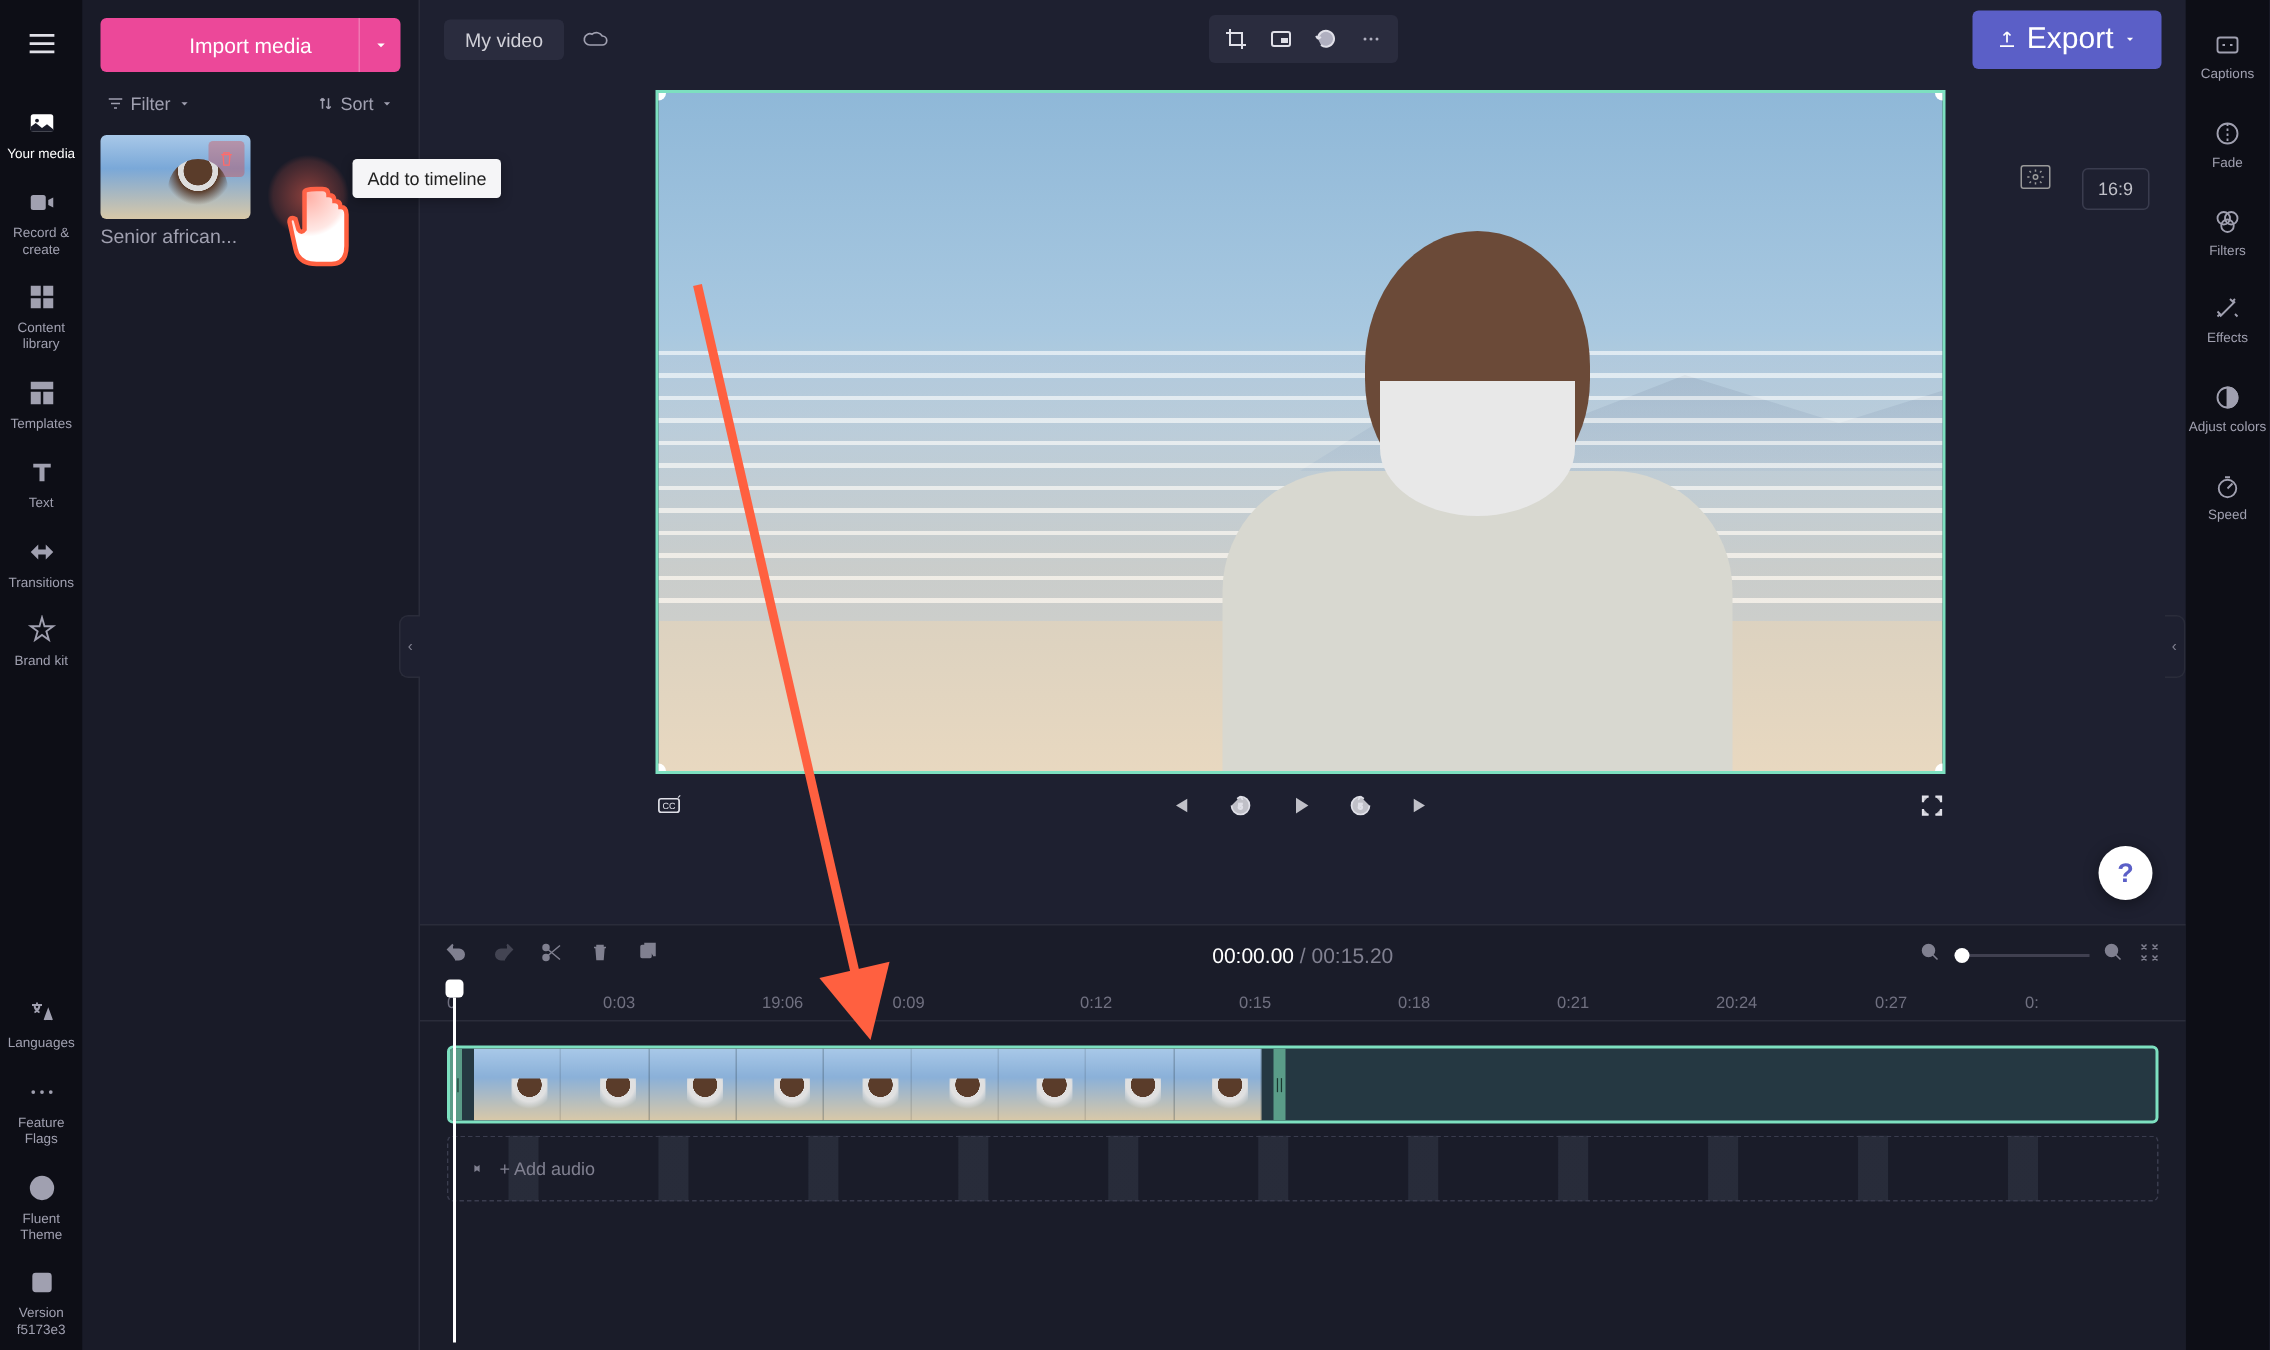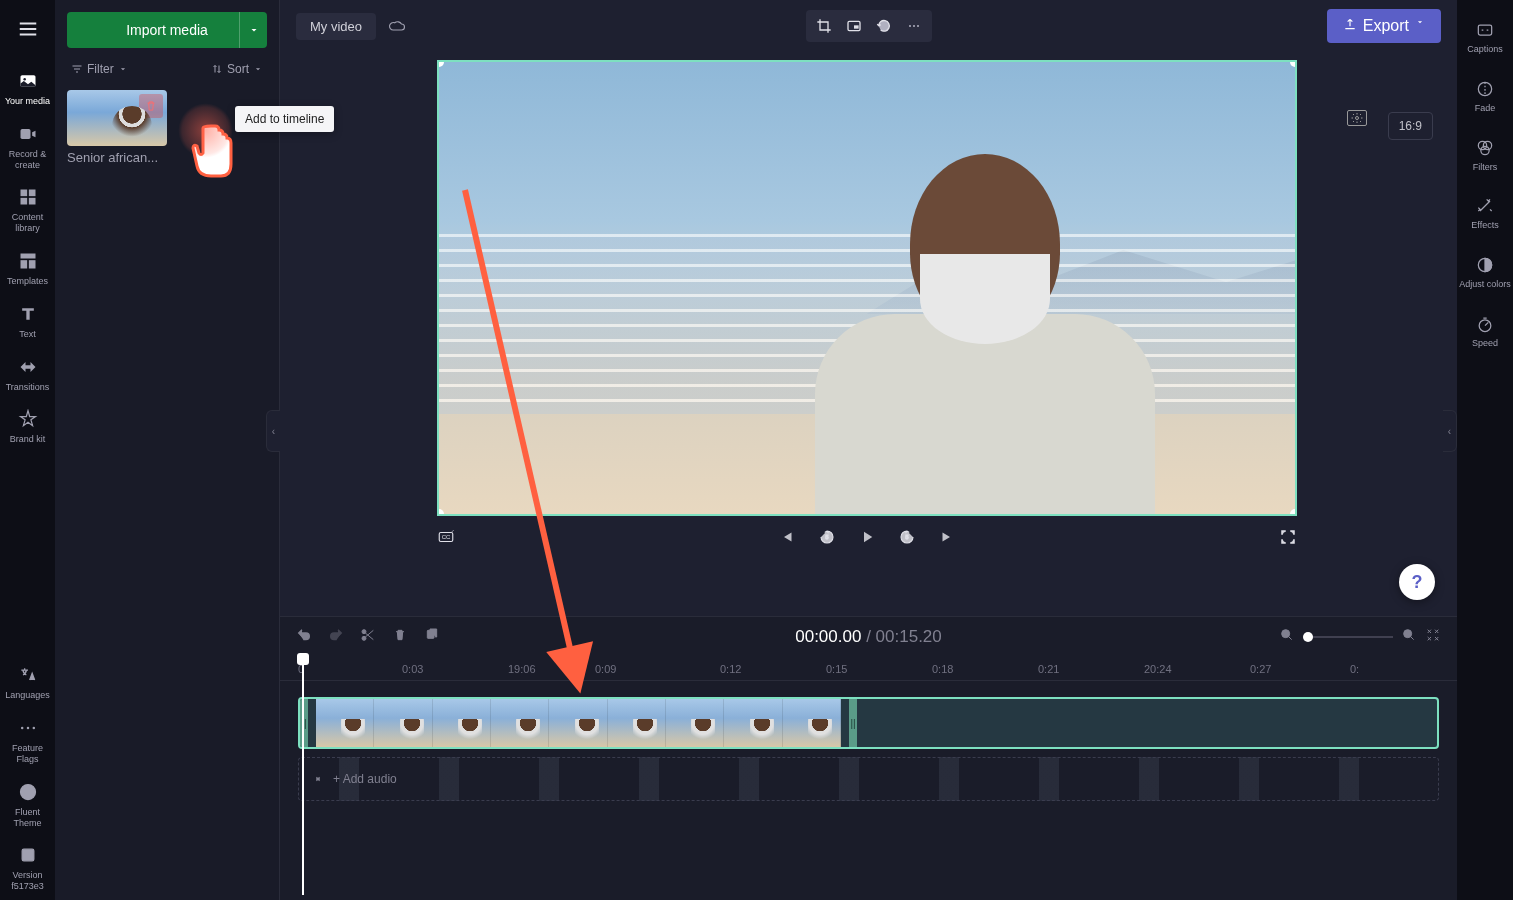--- a/index.html
+++ b/index.html
@@ -47,21 +47,21 @@
       width: 225px;
       background: #191b28;
       display: flex;
       flex-direction: column;
       border-right: 1px solid #2a2c3a;
       flex-shrink: 0;
       position: relative;
     }
     .import-btn {
       margin: 12px 12px 8px 12px;
-      background: #15803d;
+      background: #ec4899;
       color: #fff;
       border: none;
       border-radius: 4px;
       padding: 10px 12px;
       font-size: 14px;
       font-weight: 500;
       cursor: pointer;
       display: flex;
       align-items: center;
       justify-content: center;
@@ -186,25 +186,25 @@
     }
     .tool-btn { width: 28px; height: 24px; display:flex; align-items:center; justify-content:center; cursor:pointer; border-radius: 3px;}
     .tool-btn svg { width: 16px; height: 16px; fill: #b0b0c0; }
     .export-btn {
       margin-left: auto;
       background: #5b5fc7;
       color: #fff;
       border: none;
       border-radius: 4px;
       padding: 8px 16px;
-      font-size: 16px;
+      font-size: 20px;
       font-weight: 500;
       cursor: pointer;
       display: flex;
-      align-items: flex-start;
+      align-items: center;
       gap: 6px;
     }
 
     
     .preview-section {
       flex: 1;
       display: flex;
       flex-direction: column;
       align-items: center;
       padding: 8px 24px 0 20px;
@@ -299,21 +299,21 @@
       padding: 0 16px;
       gap: 16px;
     }
     .tl-tool { cursor: pointer; color: #808090;}
     .tl-tool.disabled { opacity: 0.4; }
     .tl-tool svg { width: 16px; height: 16px; fill: currentColor; }
     .timecode { 
       position: absolute;
       left: 50%;
       transform: translateX(-50%);
-      font-size: 17px;
+      font-size: 14px;
     }
     .timecode .current { color: #fff; }
     .timecode .total { color: #808090; }
     .zoom-controls {
       margin-left: auto;
       display: flex;
       align-items: center;
       gap: 8px;
     }
     .zoom-slider {

